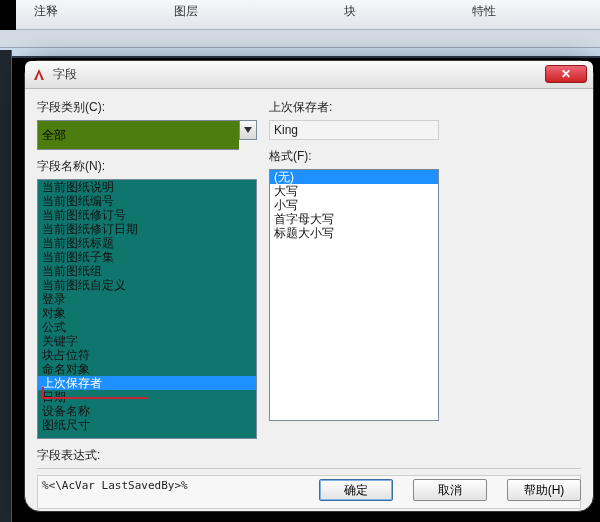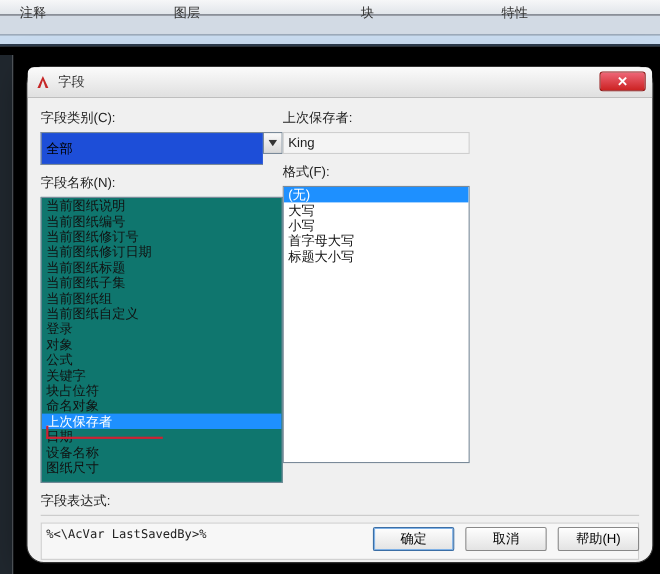--- a/index.html
+++ b/index.html
@@ -1,17 +1,17 @@
 <!DOCTYPE html>
 <html><head>
 <meta charset="utf-8">
 <style>
 * { box-sizing: border-box; margin: 0; padding: 0; font-family: "Microsoft YaHei", SimSun, sans-serif; font-size: 12px; }
 body { background: #000; width: 600px; height: 522px; position: relative; overflow: hidden; }
-.app-bar { background: linear-gradient(#f6f7f8,#e1e5ea); height: 14px; display: flex; color: #333; border-bottom: 1px solid #a8b0bb; }
+.app-bar { background: linear-gradient(#f6f7f8,#e1e5ea); height: 30px; display: flex; color: #333; border-bottom: 1px solid #a8b0bb; margin-left: 16px; }
 .app-bar .mi { padding: 3px 18px; cursor: default; }
 .sub-bar { background: #d2dae4; height: 18px; border-bottom: 1px solid #97a5b5; }
 .canvas-top { background: #c9dbef; height: 10px; border-bottom: 2px solid #2d3b4c; }
 .left-rail { position: absolute; left: 0; top: 50px; bottom: 0; width: 12px; background: #20272e; border-right: 1px solid #565b60; }
 .dlg {
   position: absolute; left: 24px; top: 60px; width: 570px; height: 452px;
   background: #f0f0f0; border: 1px solid #333; border-radius: 16px;
   box-shadow: 0 6px 30px rgba(0,0,0,.6);
 }
 .titlebar {
@@ -20,28 +20,28 @@
   display: flex; align-items: center; padding: 0 6px; position: relative;
 }
 .titlebar .logo { width: 16px; height: 16px; margin-right: 6px; display: flex; align-items: center; justify-content: center; }
 .titlebar .title { color: #333; }
 .close-btn {
   position: absolute; right: 6px; top: 4px; width: 42px; height: 18px;
   background: linear-gradient(#e67,#c22); border: 1px solid #931818; border-radius: 3px;
   color: #fff; text-align: center; line-height: 16px; font-weight: bold; font-size: 11px;
   cursor: default;
 }
-.body { padding: 10px 12px 8px 12px; display: flex; }
+.body { padding: 10px 12px 8px 12px; display: flex; gap: 12px; }
 .col-left { width: 220px; }
 .col-right { flex: 1; }
 .lbl { display: block; margin-bottom: 4px; color: #222; }
 .combo { display: flex; width: 100%; margin-bottom: 8px; }
 .combo input {
   flex: 1; height: 30px; border: 1px solid #7a8a99; border-right: 0;
-  padding: 12px 4px; background: #1d4ed8; outline: none;
+  padding: 12px 4px; background: #4d7c0f; outline: none;
 }
 .combo .btn {
   width: 18px; height: 20px; border: 1px solid #7a8a99;
   background: linear-gradient(#fafafa,#d8d8d8); display: flex; align-items: center; justify-content: center;
 }
 .combo .btn svg { width: 8px; height: 6px; }
 .ro-field {
   width: 170px; height: 20px; border: 1px solid #cfcfcf; background: #f4f4f4;
   padding: 2px 4px; color: #222; margin-bottom: 8px;
 }
@@ -57,21 +57,21 @@
 }
 .fmtbox { width: 170px; height: 252px; background: #fff; border: 1px solid #7a8a99; overflow: auto; }
 .fmtbox .item { padding: 0 4px; line-height: 14px; cursor: default; color: #111; }
 .fmtbox .item.sel { background: #1e90ff; color: #fff; }
 .expr-sec { padding: 0 12px; }
 .expr-sec hr { border: 0; border-top: 1px solid #c8c8c8; margin-bottom: 6px; }
 .expr-box {
   width: 100%; height: 34px; border: 1px solid #cfcfcf; background: #f7f7f7;
   padding: 3px 4px; color: #222; font-family: Consolas, monospace; font-size: 11px;
 }
-.btn-row { position: absolute; bottom: 10px; right: 12px; display: flex; gap: 10px; }
+.btn-row { position: absolute; bottom: 10px; right: 12px; display: flex; gap: 20px; }
 .wbtn {
   min-width: 74px; height: 22px; background: linear-gradient(#fefefe,#e3e3e3);
   border: 1px solid #888; border-radius: 2px; text-align: center; line-height: 20px;
   cursor: default; padding: 0 8px;
 }
 .wbtn.def { border-color: #3b6ea5; box-shadow: 0 0 0 1px #7fb1e6 inset; }
 ::-webkit-scrollbar { width: 16px; background: #efefef; }
 ::-webkit-scrollbar-thumb { background: #c7c7c7; border: 1px solid #a6a6a6; }
 </style>
 </head>

